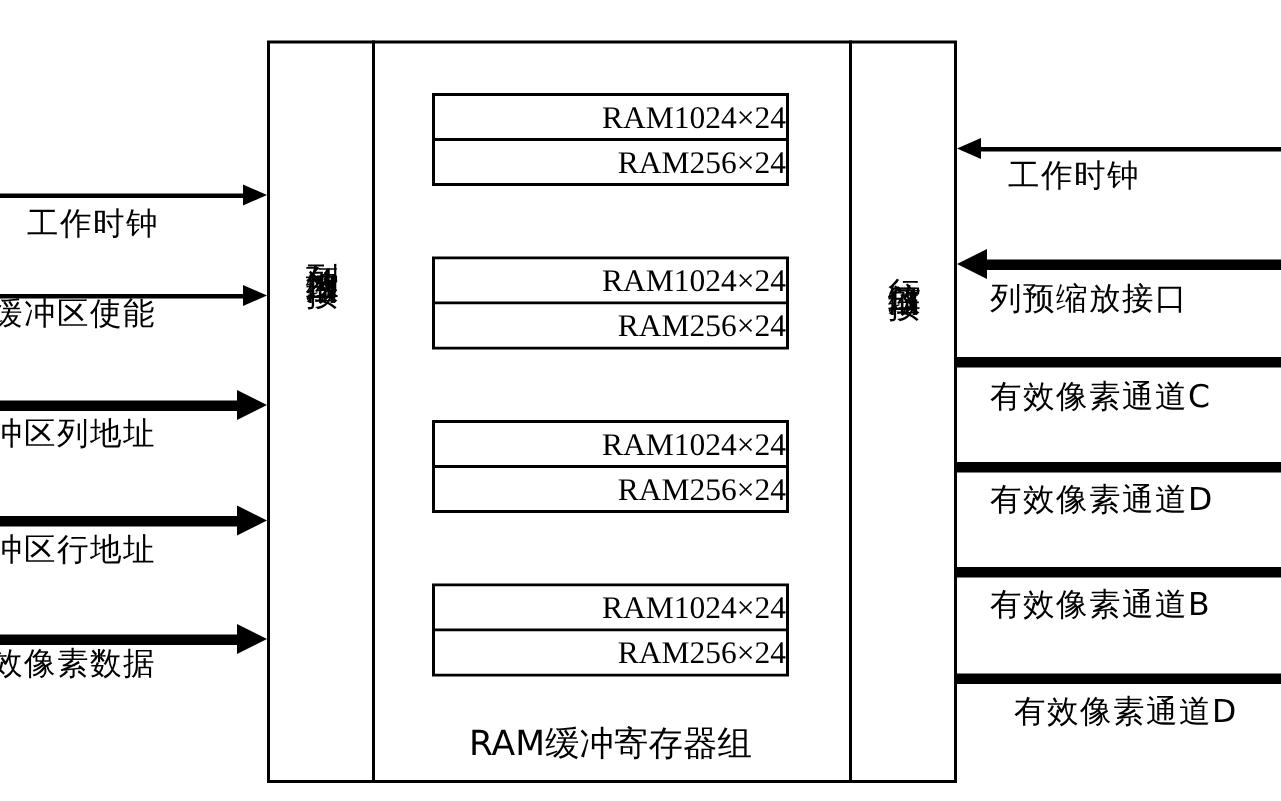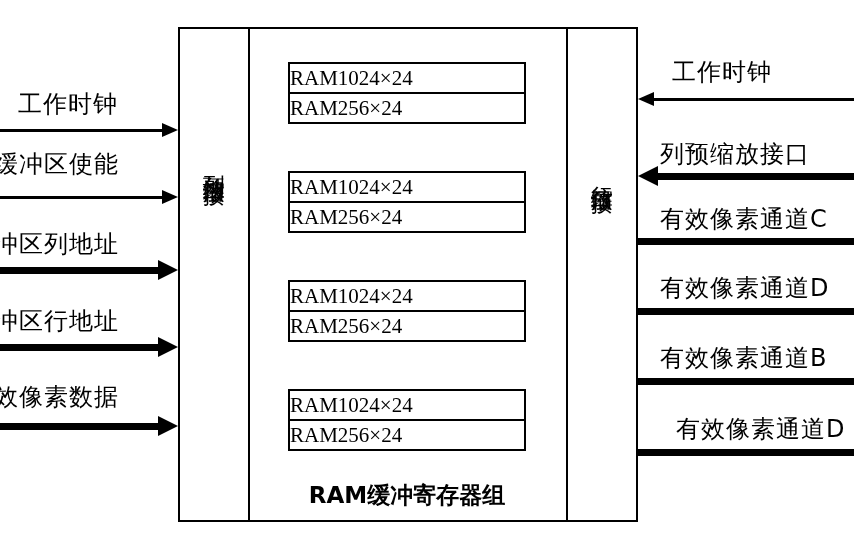--- a/index.html
+++ b/index.html
@@ -61,38 +61,38 @@
     position: absolute;
     left: 288px;
     width: 238px;
     border: 2px solid #000;
     box-sizing: border-box;
     background: #fff;
   }
   .ram-cell {
     height: 28px;
     line-height: 28px;
-    text-align: left;
+    text-align: right;
     font-size: 21px;
     font-family: "Liberation Serif", serif;
     white-space: nowrap;
     background: #fff;
   }
   .ram-cell.top { border-bottom: 2px solid #000; }
 
   
   .ram-caption {
     position: absolute;
     left: 248px;
     top: 480px;
     width: 318px;
     text-align: center;
     font-size: 23px;
     font-family: "DejaVu Sans", sans-serif;
-    font-weight: 700;
+    font-weight: 400;
     white-space: nowrap;
   }
 
   
   .sig-line {
     position: absolute;
     background: #000;
   }
   .arrow-head {
     position: absolute;
@@ -104,24 +104,25 @@
   .arrow-head.right { border-left: 16px solid #000; }
   .arrow-head.left  { border-right: 16px solid #000; }
   .arrow-head.thick { border-top-width: 10px; border-bottom-width: 10px; }
   .arrow-head.thick.right { border-left-width: 20px; }
   .arrow-head.thick.left  { border-right-width: 20px; }
 
   
   .sig-label {
     position: absolute;
     font-family: "DejaVu Sans", sans-serif;
-    font-size: 24px;
+    font-size: 21px;
     font-weight: 500;
     white-space: nowrap;
     letter-spacing: 1px;
+    margin-top: 47px;
   }
   .sig-label.left-side  { text-align: left; }
   .sig-label.right-side { text-align: left; }
 </style>
 </head>
 <body>
 
 <div id="canvas">
 
   <div class="sig-label left-side" style="left:18px; top:88px;">工作时钟</div>

